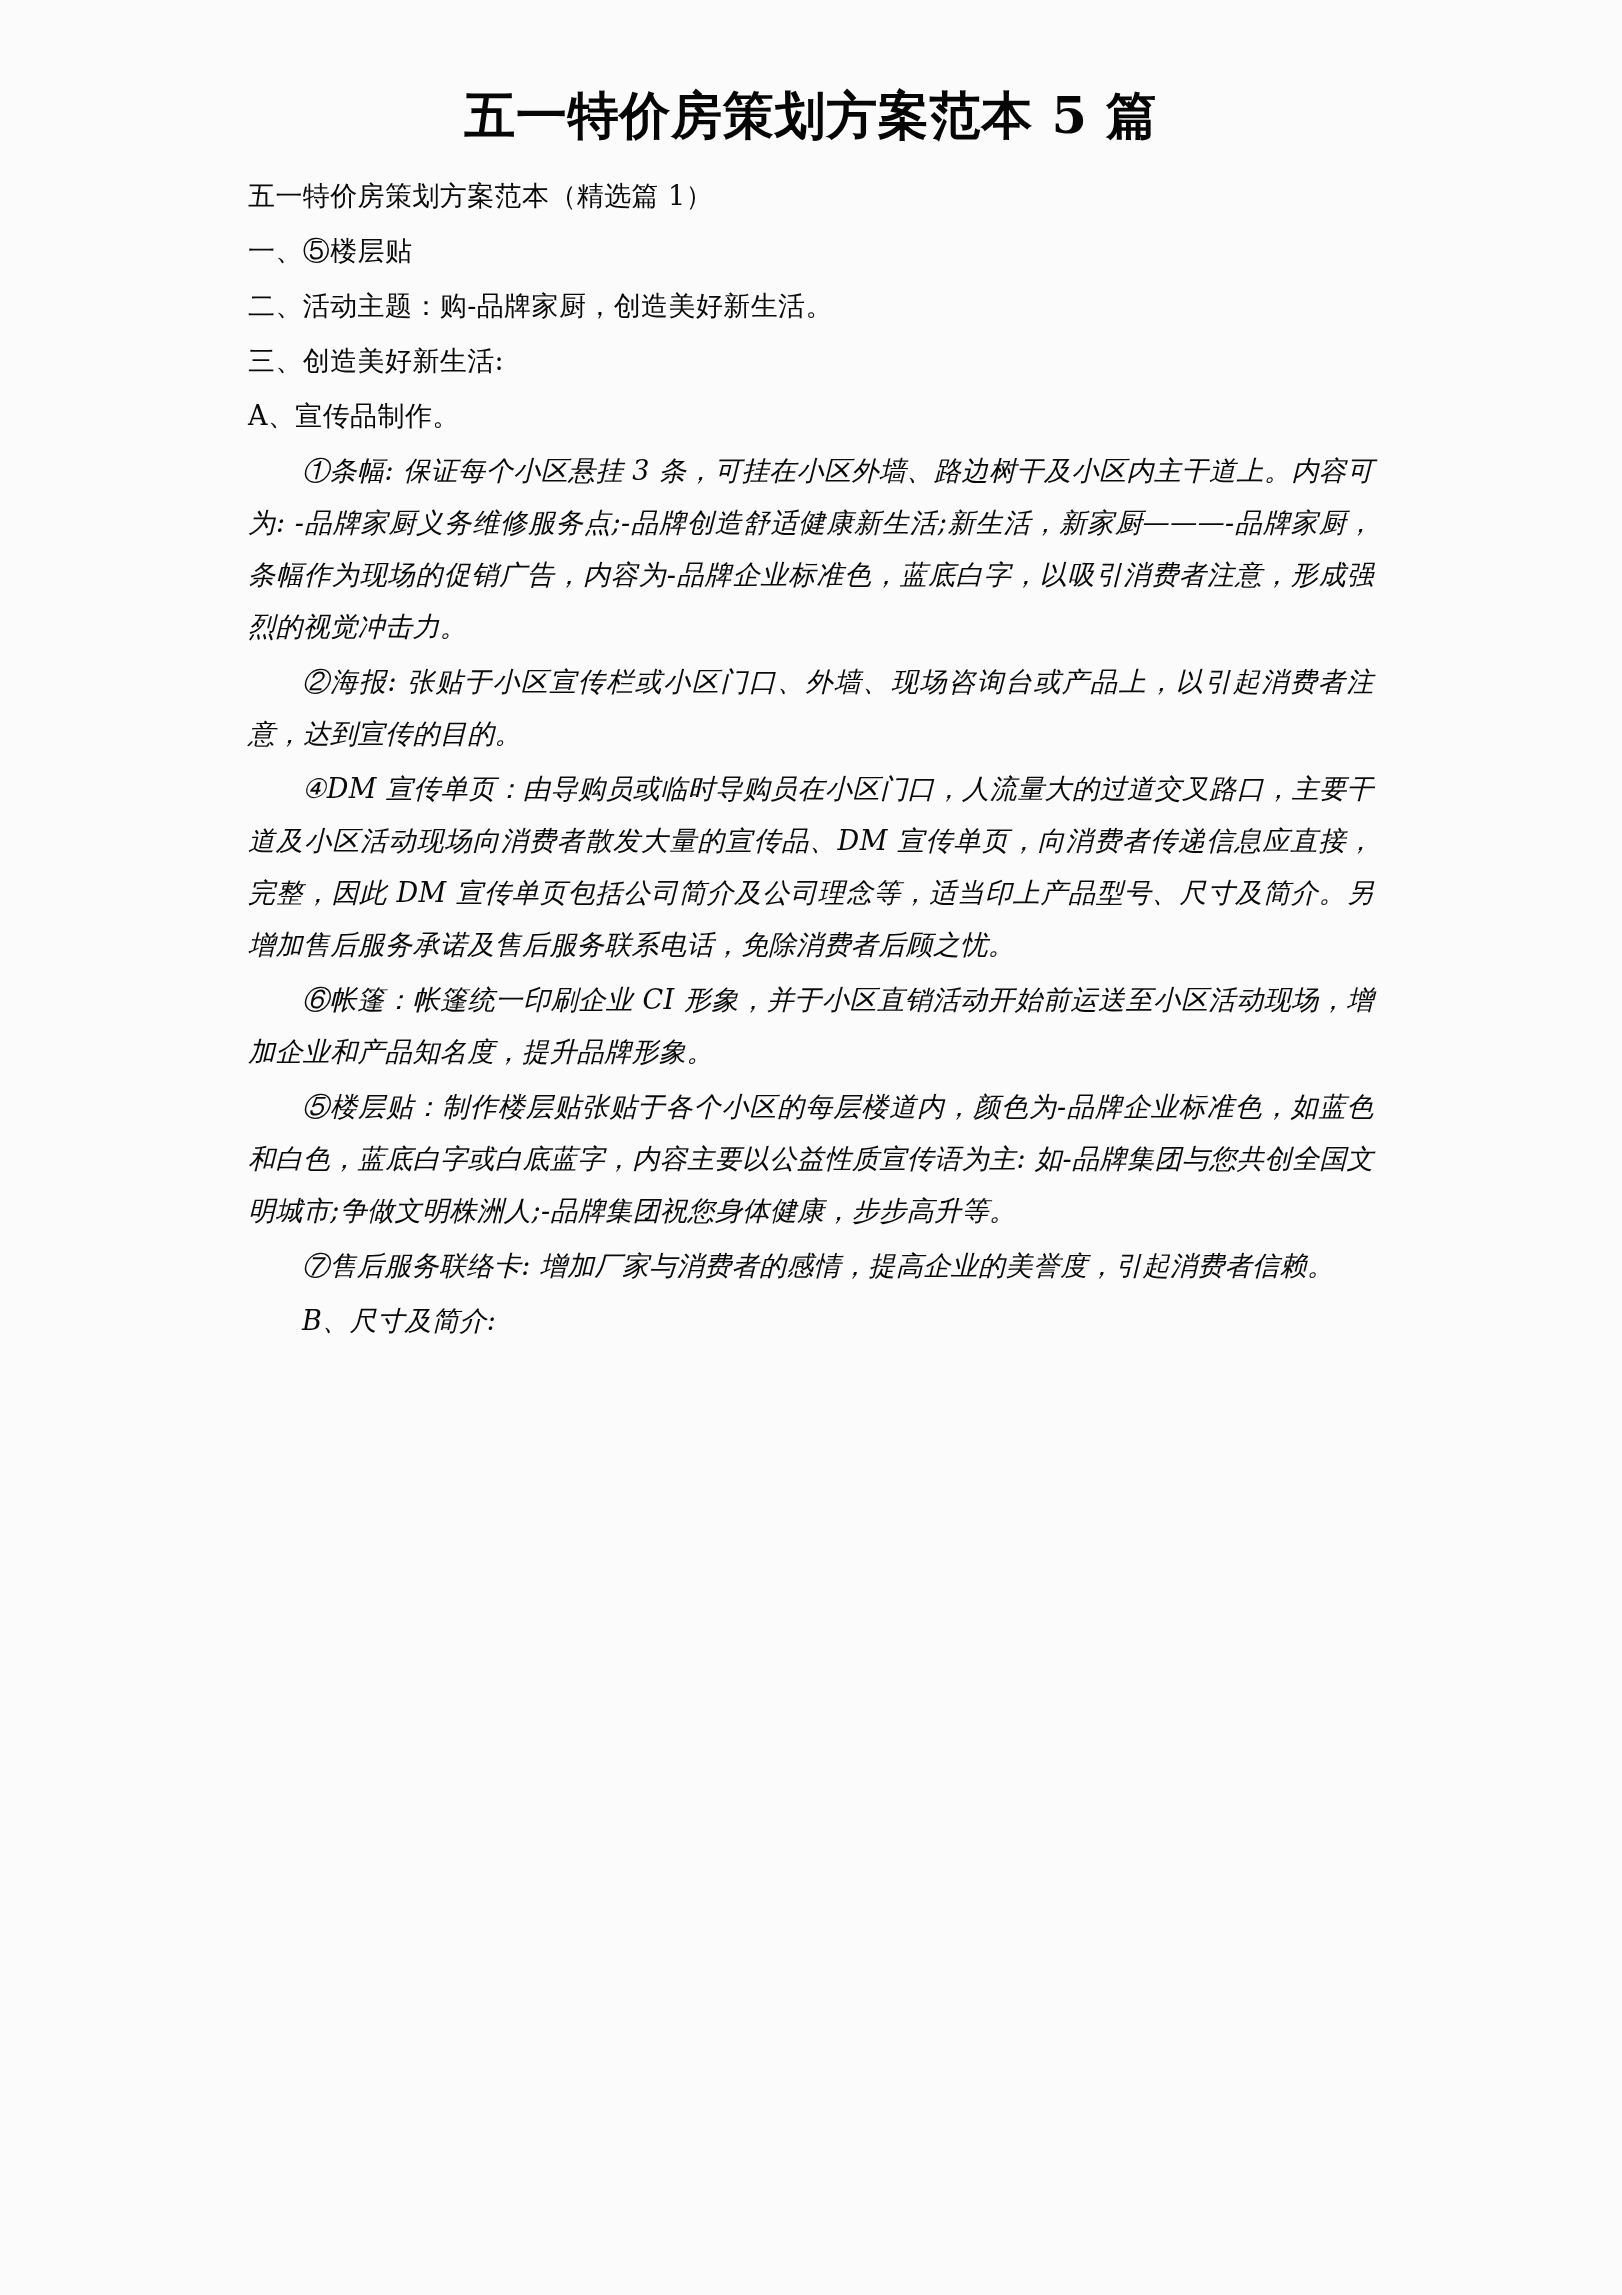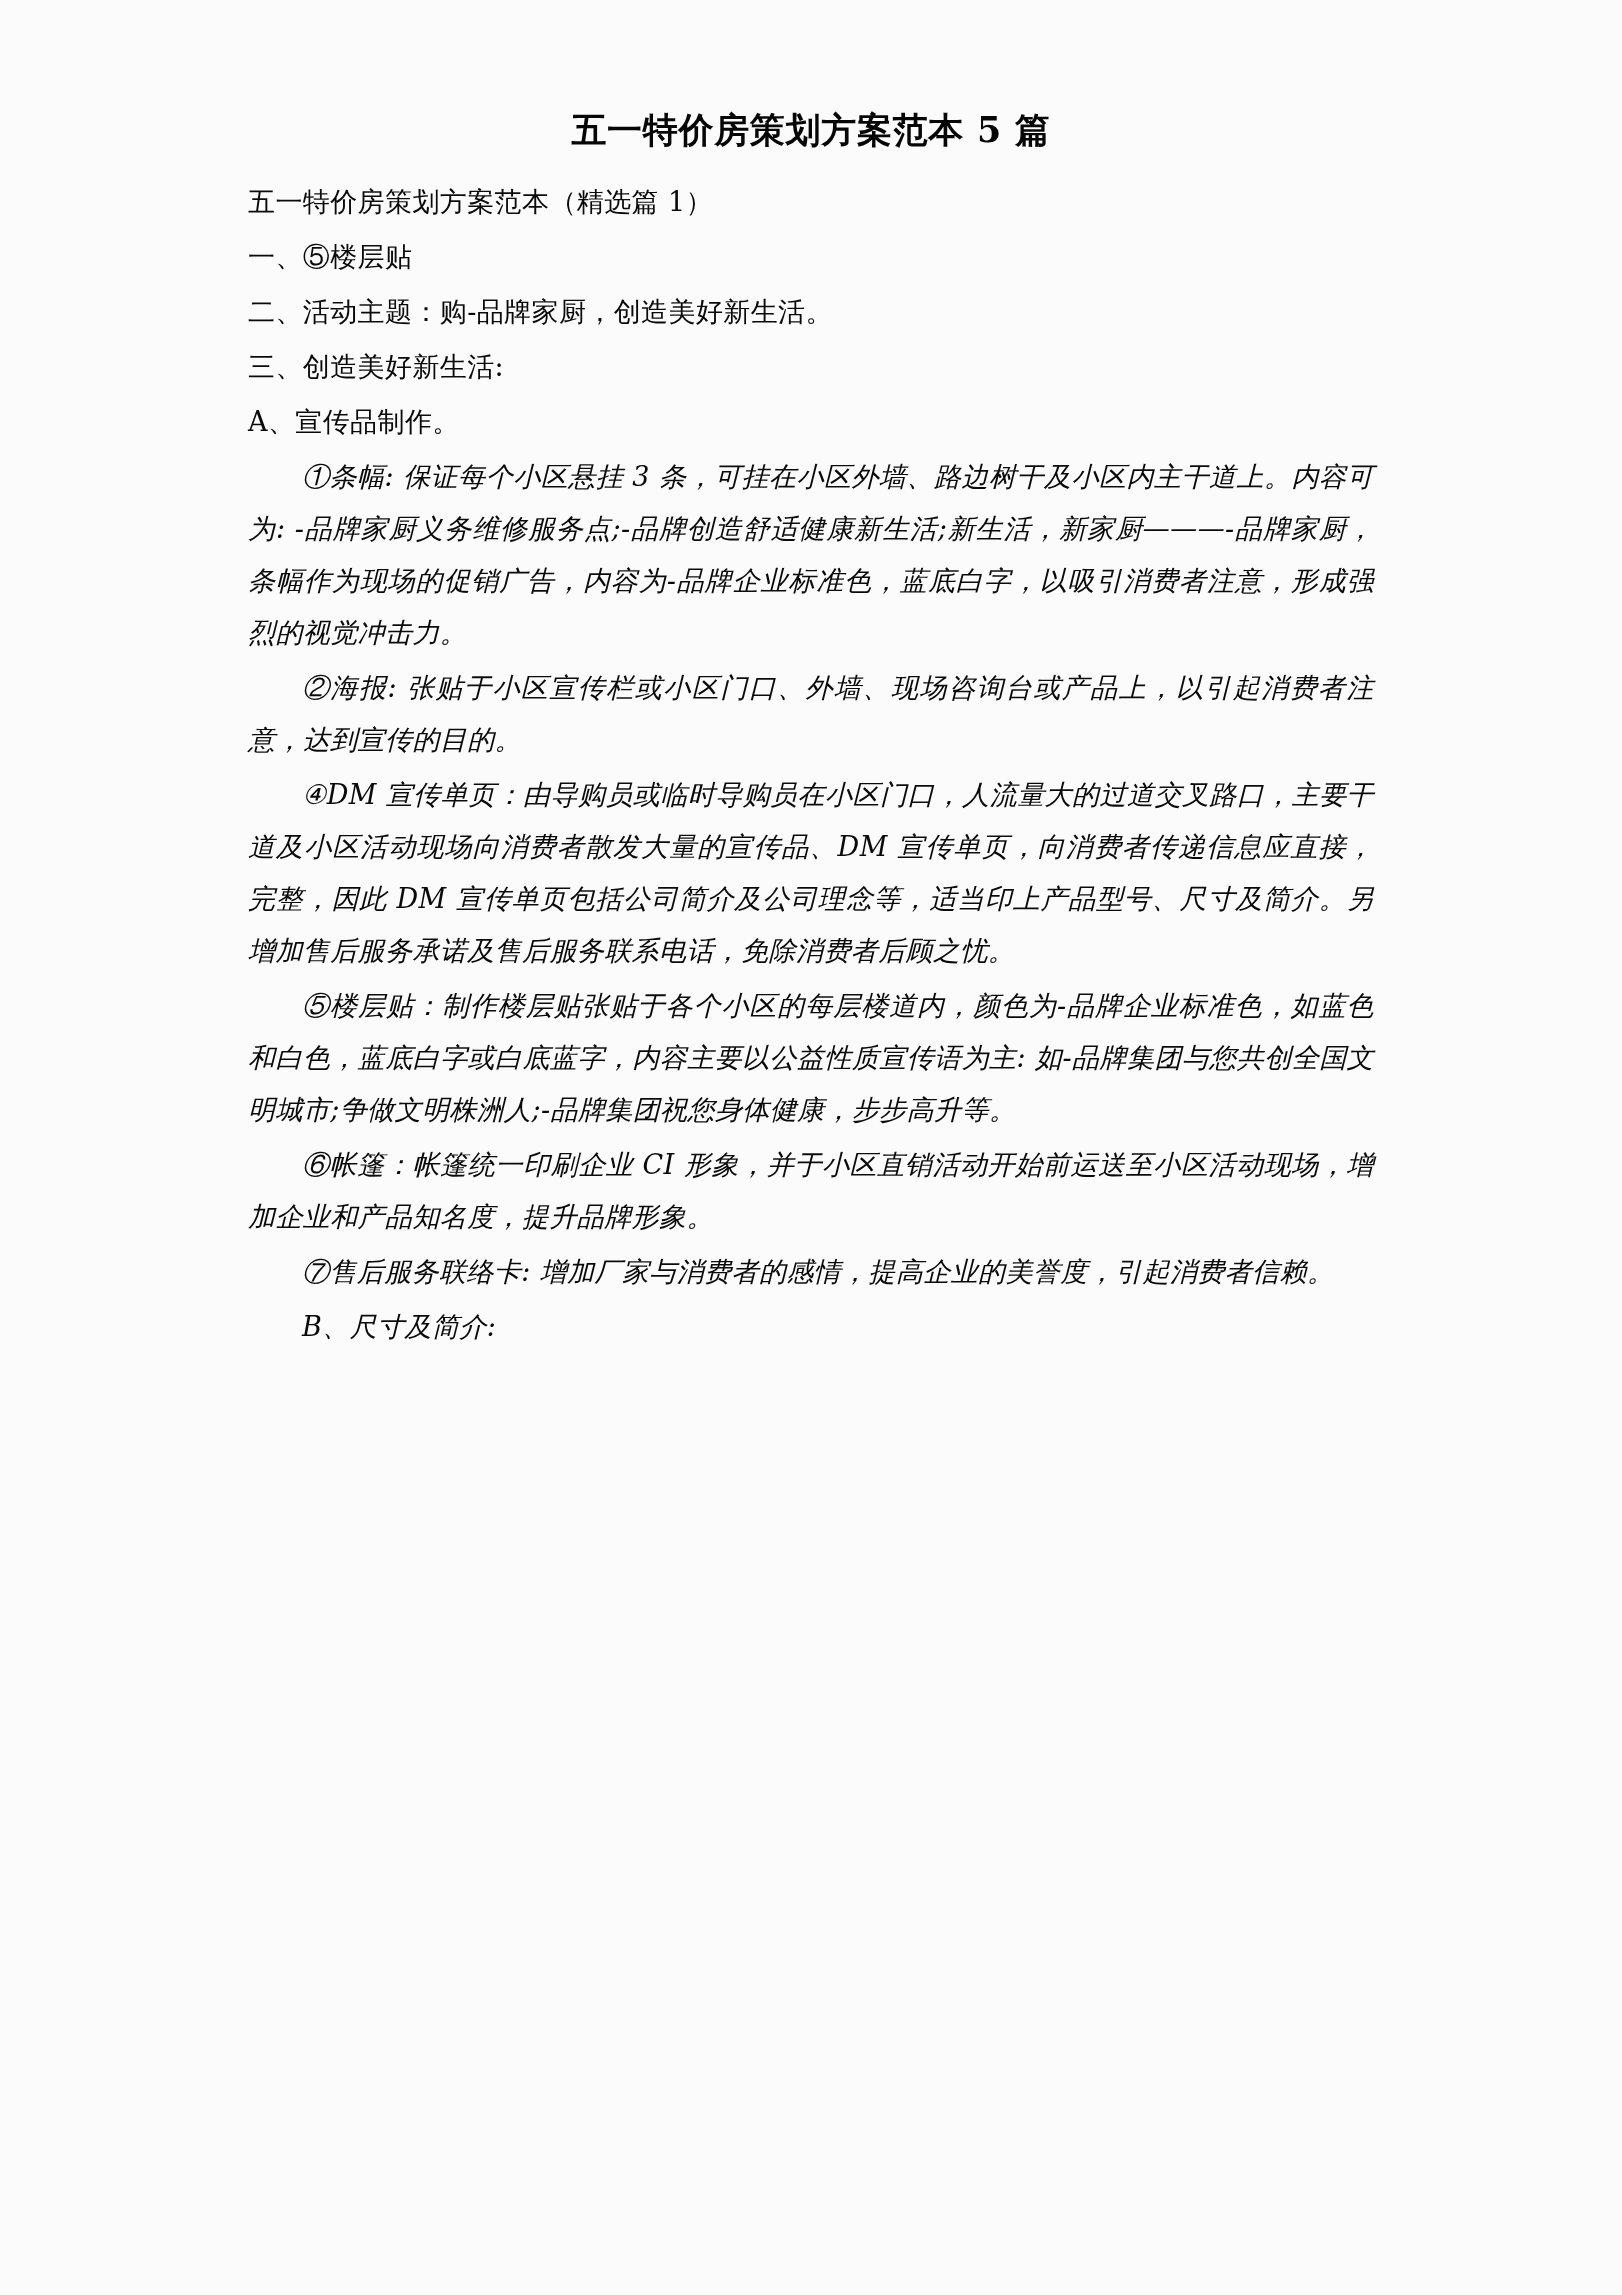--- a/index.html
+++ b/index.html
@@ -20,26 +20,26 @@
   }
   .content {
     position: absolute;
     left: 245px;
     top: 0;
     width: 1132px;
   }
   .doc-title {
     font-family: "DejaVu Serif", "Liberation Serif", serif;
     font-weight: bold;
-    font-size: 35px;
+    font-size: 51px;
     line-height: 1.1;
     text-align: center;
     letter-spacing: 0.7px;
     margin: 0;
-    padding-top: 111px;
+    padding-top: 87px;
     padding-bottom: 0;
     white-space: nowrap;
     color: #060606;
   }
   .para {
     font-size: 27px;
     line-height: 52px;
     text-align: justify;
     text-justify: inter-ideograph;
     margin: 3px;
@@ -74,23 +74,23 @@
 
     <p class="para">A、宣传品制作。</p>
 
     <p class="para indent">①条幅: 保证每个小区悬挂 3 条，可挂在小区外墙、路边树干及小区内主干道上。内容可为: -品牌家厨义务维修服务点;-品牌创造舒适健康新生活;新生活，新家厨———-品牌家厨，条幅作为现场的促销广告，内容为-品牌企业标准色，蓝底白字，以吸引消费者注意，形成强烈的视觉冲击力。</p>
 
     <p class="para indent">②海报: 张贴于小区宣传栏或小区门口、外墙、现场咨询台或产品上，以引起消费者注意，达到宣传的目的。</p>
 
 
     <p class="para indent">④DM 宣传单页：由导购员或临时导购员在小区门口，人流量大的过道交叉路口，主要干道及小区活动现场向消费者散发大量的宣传品、DM 宣传单页，向消费者传递信息应直接，完整，因此 DM 宣传单页包括公司简介及公司理念等，适当印上产品型号、尺寸及简介。另增加售后服务承诺及售后服务联系电话，免除消费者后顾之忧。</p>
 
+    <p class="para indent">⑥帐篷：帐篷统一印刷企业 CI 形象，并于小区直销活动开始前运送至小区活动现场，增加企业和产品知名度，提升品牌形象。</p>
+
     <p class="para indent">⑤楼层贴：制作楼层贴张贴于各个小区的每层楼道内，颜色为-品牌企业标准色，如蓝色和白色，蓝底白字或白底蓝字，内容主要以公益性质宣传语为主: 如-品牌集团与您共创全国文明城市;争做文明株洲人;-品牌集团祝您身体健康，步步高升等。</p>
-
-    <p class="para indent">⑥帐篷：帐篷统一印刷企业 CI 形象，并于小区直销活动开始前运送至小区活动现场，增加企业和产品知名度，提升品牌形象。</p>
 
     <p class="para indent">⑦售后服务联络卡: 增加厂家与消费者的感情，提高企业的美誉度，引起消费者信赖。</p>
 
     <p class="para indent">B、尺寸及简介:</p>
 
   </div>
 </div>
 
 
 </body></html>

